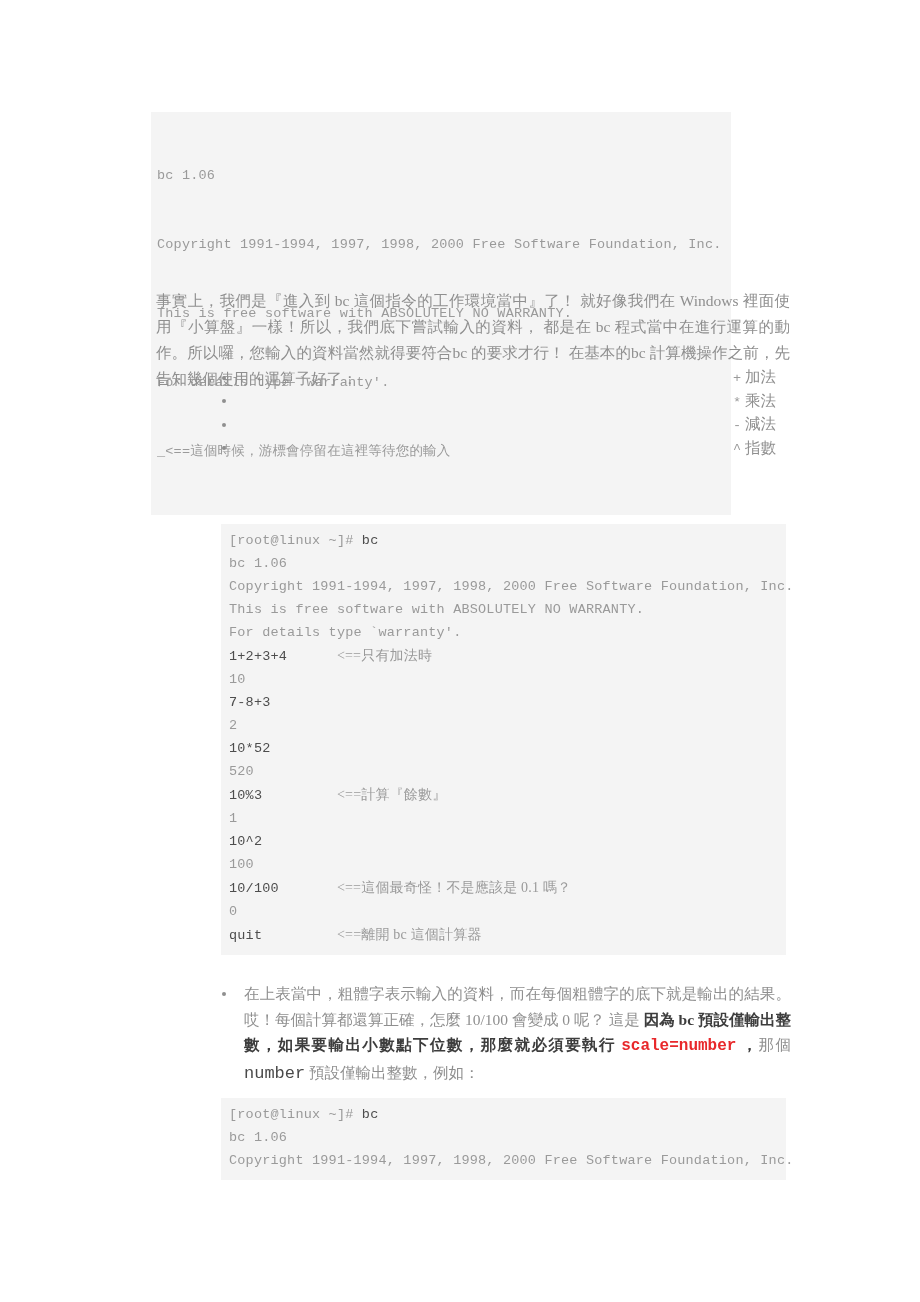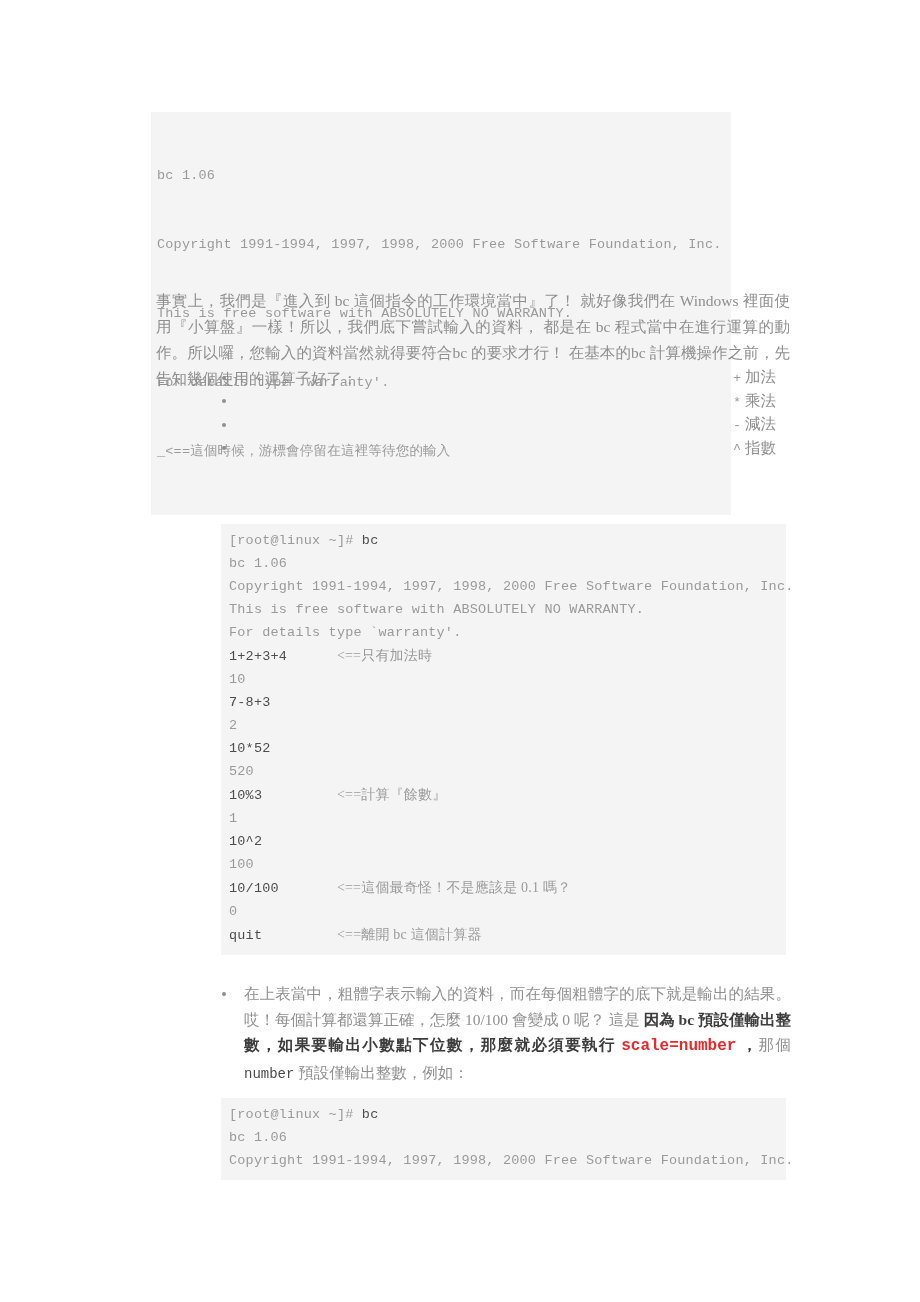--- a/index.html
+++ b/index.html
@@ -155,21 +155,21 @@
     color: #3d3d3d;
   }
   .code-red {
     font-family: "Liberation Mono", "DejaVu Sans Mono", monospace;
     font-size: 16px;
     color: #e8282b;
     font-weight: bold;
   }
   .mono-inline {
     font-family: "Liberation Mono", "DejaVu Sans Mono", monospace;
-    font-size: 14px;
+    font-size: 17px;
     color: #4a4a4a;
   }
 </style>
 </head>
 <body>
 
 <div class="page">
 
   <div class="codeblock" id="code-block-1">
     <div class="line">bc 1.06</div>

